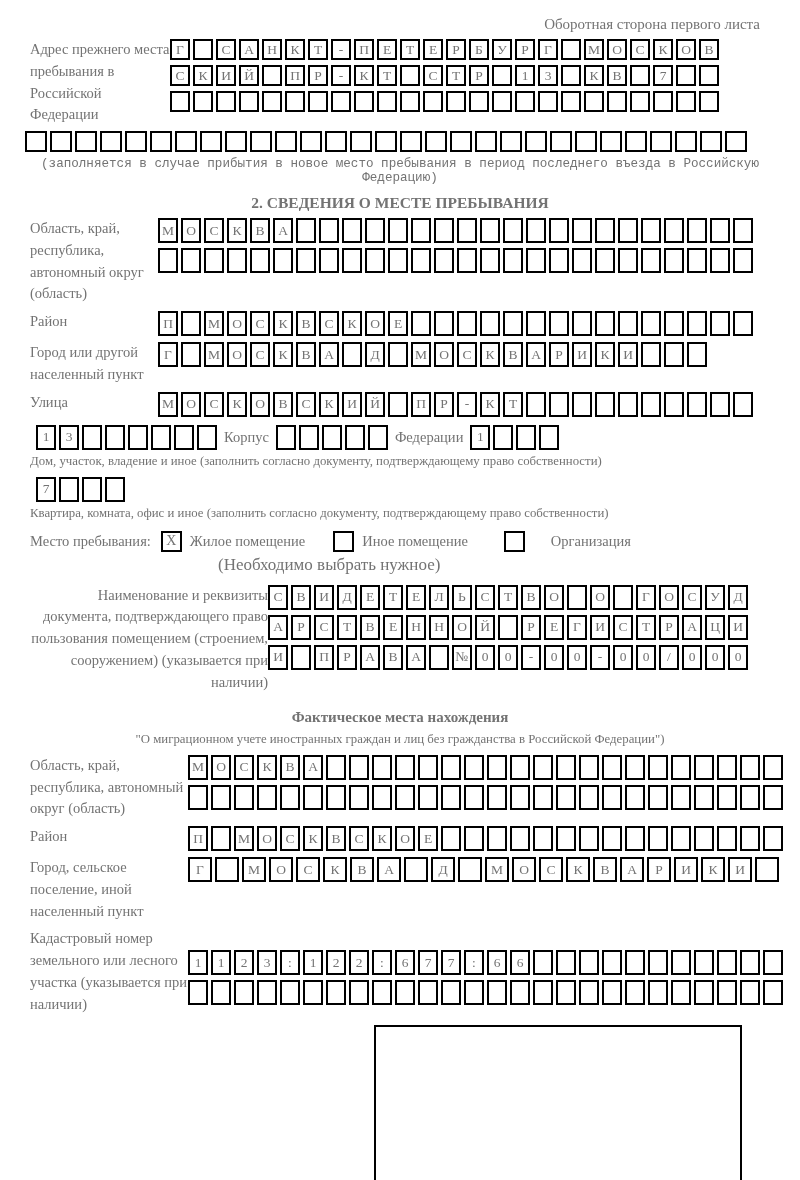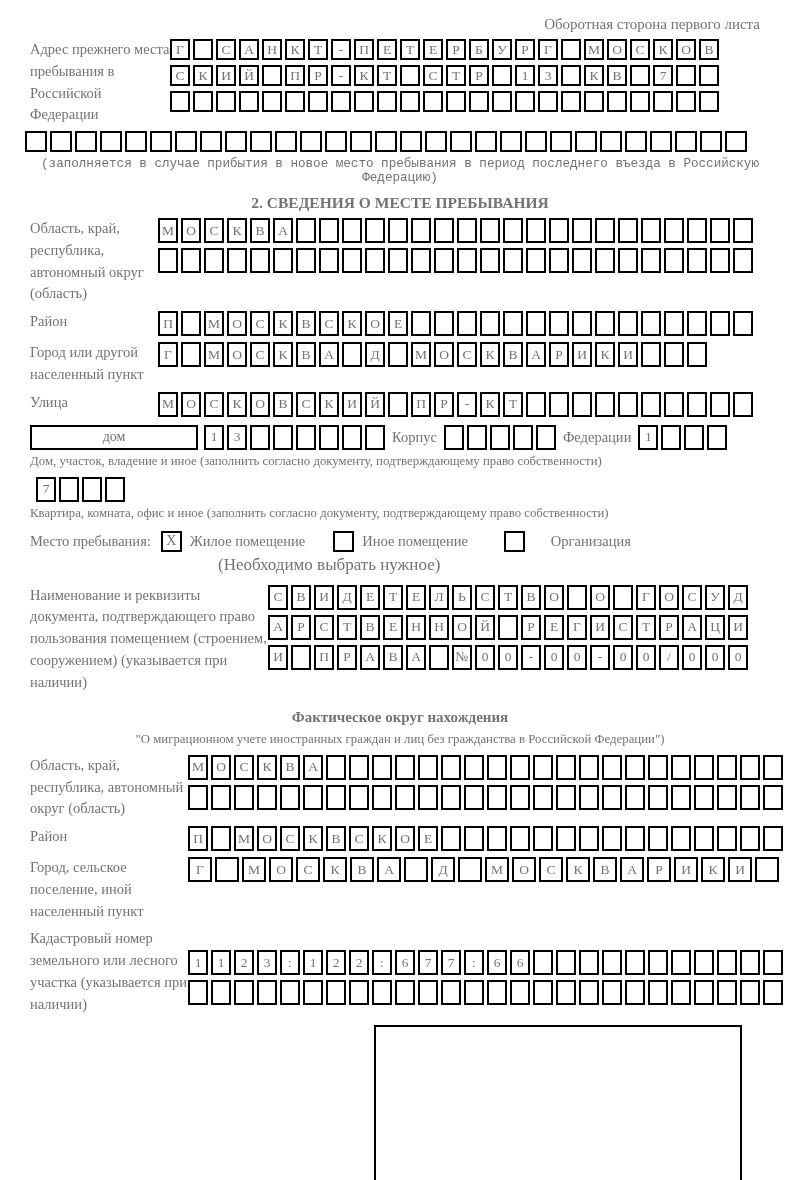--- a/index.html
+++ b/index.html
@@ -4,21 +4,21 @@
 <style>
   html,body{margin:0;padding:0;background:#fff;}
   .page{
     width:800px;height:1180px;background:#fff;color:#737373;
     font-family:"Liberation Serif","DejaVu Serif",serif;
     position:relative;overflow:hidden;box-sizing:border-box;
   }
   .hdr-note{ text-align:right;padding:16px 40px 0 0;font-size:15px; }
   .field{ display:flex;align-items:flex-start;margin:6px 0 0 30px; }
   .lbl{ font-size:14.5px;line-height:1.5;flex-shrink:0; }
-  .w140{width:140px;} .w128{width:128px;} .w238{width:238px;} .w158{width:158px;}
+  .w140{width:140px;} .w128{width:128px;} .w238{width:238px;text-align:right;} .w158{width:158px;}
   .rows{ display:flex;flex-direction:column;gap:5px; }
   .row{ display:flex;gap:3px; }
   .cell{
     width:20px;height:21px;border:2px solid #000;box-sizing:border-box;
     display:flex;align-items:center;justify-content:center;
     font-size:13.5px;flex-shrink:0;background:#fff;
   }
   .tall .cell{height:25px;}
   .wide .cell{width:24px;}
   .fullrow{ margin:5px 0 0 25px; }
@@ -322,21 +322,20 @@
         <div class="cell"></div>
         <div class="cell"></div>
         <div class="cell"></div>
         <div class="cell"></div>
         <div class="cell"></div>
         <div class="cell"></div>
       </div>
   </div>
 
   <div class="hrow">
-    <div class="namedbox" style="width:168px">дом</div>
     <div class="row tall" style="margin-left:6px">
         <div class="cell">1</div>
         <div class="cell">3</div>
         <div class="cell"></div>
         <div class="cell"></div>
         <div class="cell"></div>
         <div class="cell"></div>
         <div class="cell"></div>
         <div class="cell"></div>
       </div>
@@ -447,21 +446,21 @@
           <div class="cell">0</div>
           <div class="cell">0</div>
           <div class="cell">/</div>
           <div class="cell">0</div>
           <div class="cell">0</div>
           <div class="cell">0</div>
         </div>
     </div>
   </div>
 
-  <div class="act-title">Фактическое округ нахождения</div>
+  <div class="act-title">Фактическое места нахождения</div>
   <div class="act-note">
     <div>"О миграционном учете иностранных граждан и лиц без гражданства в Российской Федерации")</div>
   </div>
 
   <div class="field">
     <div class="lbl w158">Область, край, республика, автономный округ (область)</div>
     <div class="rows">
       <div class="row tall">
           <div class="cell">М</div>
           <div class="cell">О</div>

